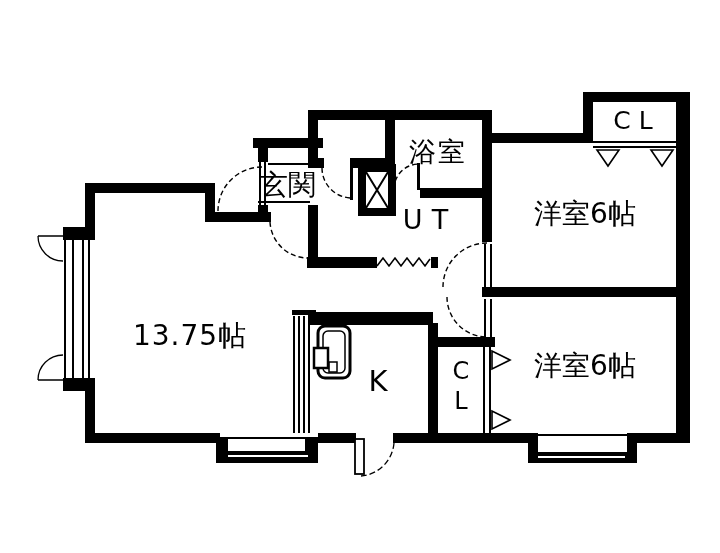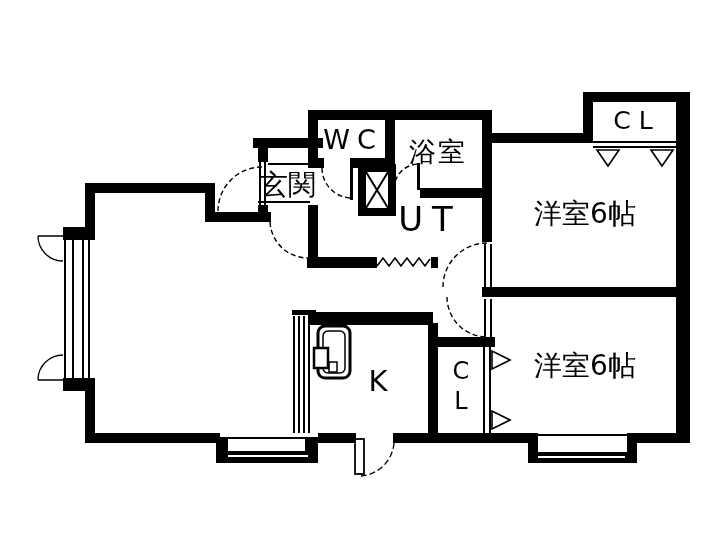--- a/index.html
+++ b/index.html
@@ -18,21 +18,21 @@
     white-space:nowrap;
     line-height:1.05;
     text-align:center;
   }
   #lbl-ldk       {left:184px;top:307px;font-size:30px;letter-spacing:7px;}
   #lbl-ldk-size  {left:190px;top:336px;font-size:28px;letter-spacing:1px;}
   #lbl-k         {left:378px;top:381px;font-size:29px;}
   #lbl-genkan    {left:288px;top:185px;font-size:28px;}
   #lbl-wc        {left:353px;top:140px;font-size:27px;letter-spacing:7px;}
   #lbl-bath      {left:438px;top:152px;font-size:27px;letter-spacing:2px;}
-  #lbl-ut        {left:430px;top:220px;font-size:34px;letter-spacing:9px;}
+  #lbl-ut        {left:430px;top:220px;font-size:27px;letter-spacing:9px;}
   #lbl-cl-top    {left:637px;top:121px;font-size:25px;letter-spacing:8px;}
   #lbl-bed-top   {left:585px;top:214px;font-size:28px;}
   #lbl-bed-bottom{left:585px;top:366px;font-size:28px;}
   #lbl-cl-bottom {left:461px;top:386px;font-size:24px;
                   white-space:normal;width:1em;word-break:break-all;line-height:1.25;}
 </style>
 </head>
 <body>
 
 <div id="plan">
@@ -166,23 +166,23 @@
     <g stroke="#000000" stroke-width="1.3">
       <path d="M 38,236 L 63,236 M 38,236 A 25 25 0 0 0 63,261"></path>
       <path d="M 38,380 L 63,380 M 38,380 A 25 25 0 0 1 63,355"></path>
     </g>
     <g>
       <rect x="355" y="439" width="9" height="35" fill="#ffffff" stroke="#000000" stroke-width="1.8"></rect>
       <path d="M 394,443 A 36 36 0 0 1 361,476" stroke="#000000" stroke-width="1.3" stroke-dasharray="6 3"></path>
     </g>
   </svg>
 
+  <div class="lbl" id="lbl-ldk-size">13.75帖</div>
   <div class="lbl" id="lbl-k">K</div>
   <div class="lbl" id="lbl-genkan">玄関</div>
-  <div class="lbl" id="lbl-wc">WC</div>
   <div class="lbl" id="lbl-bath">浴室</div>
   <div class="lbl" id="lbl-ut">UT</div>
   <div class="lbl" id="lbl-cl-top">CL</div>
   <div class="lbl" id="lbl-bed-top">洋室6帖</div>
   <div class="lbl" id="lbl-bed-bottom">洋室6帖</div>
   <div class="lbl" id="lbl-cl-bottom">CL</div>
 
 </div>
 
 </body></html>

